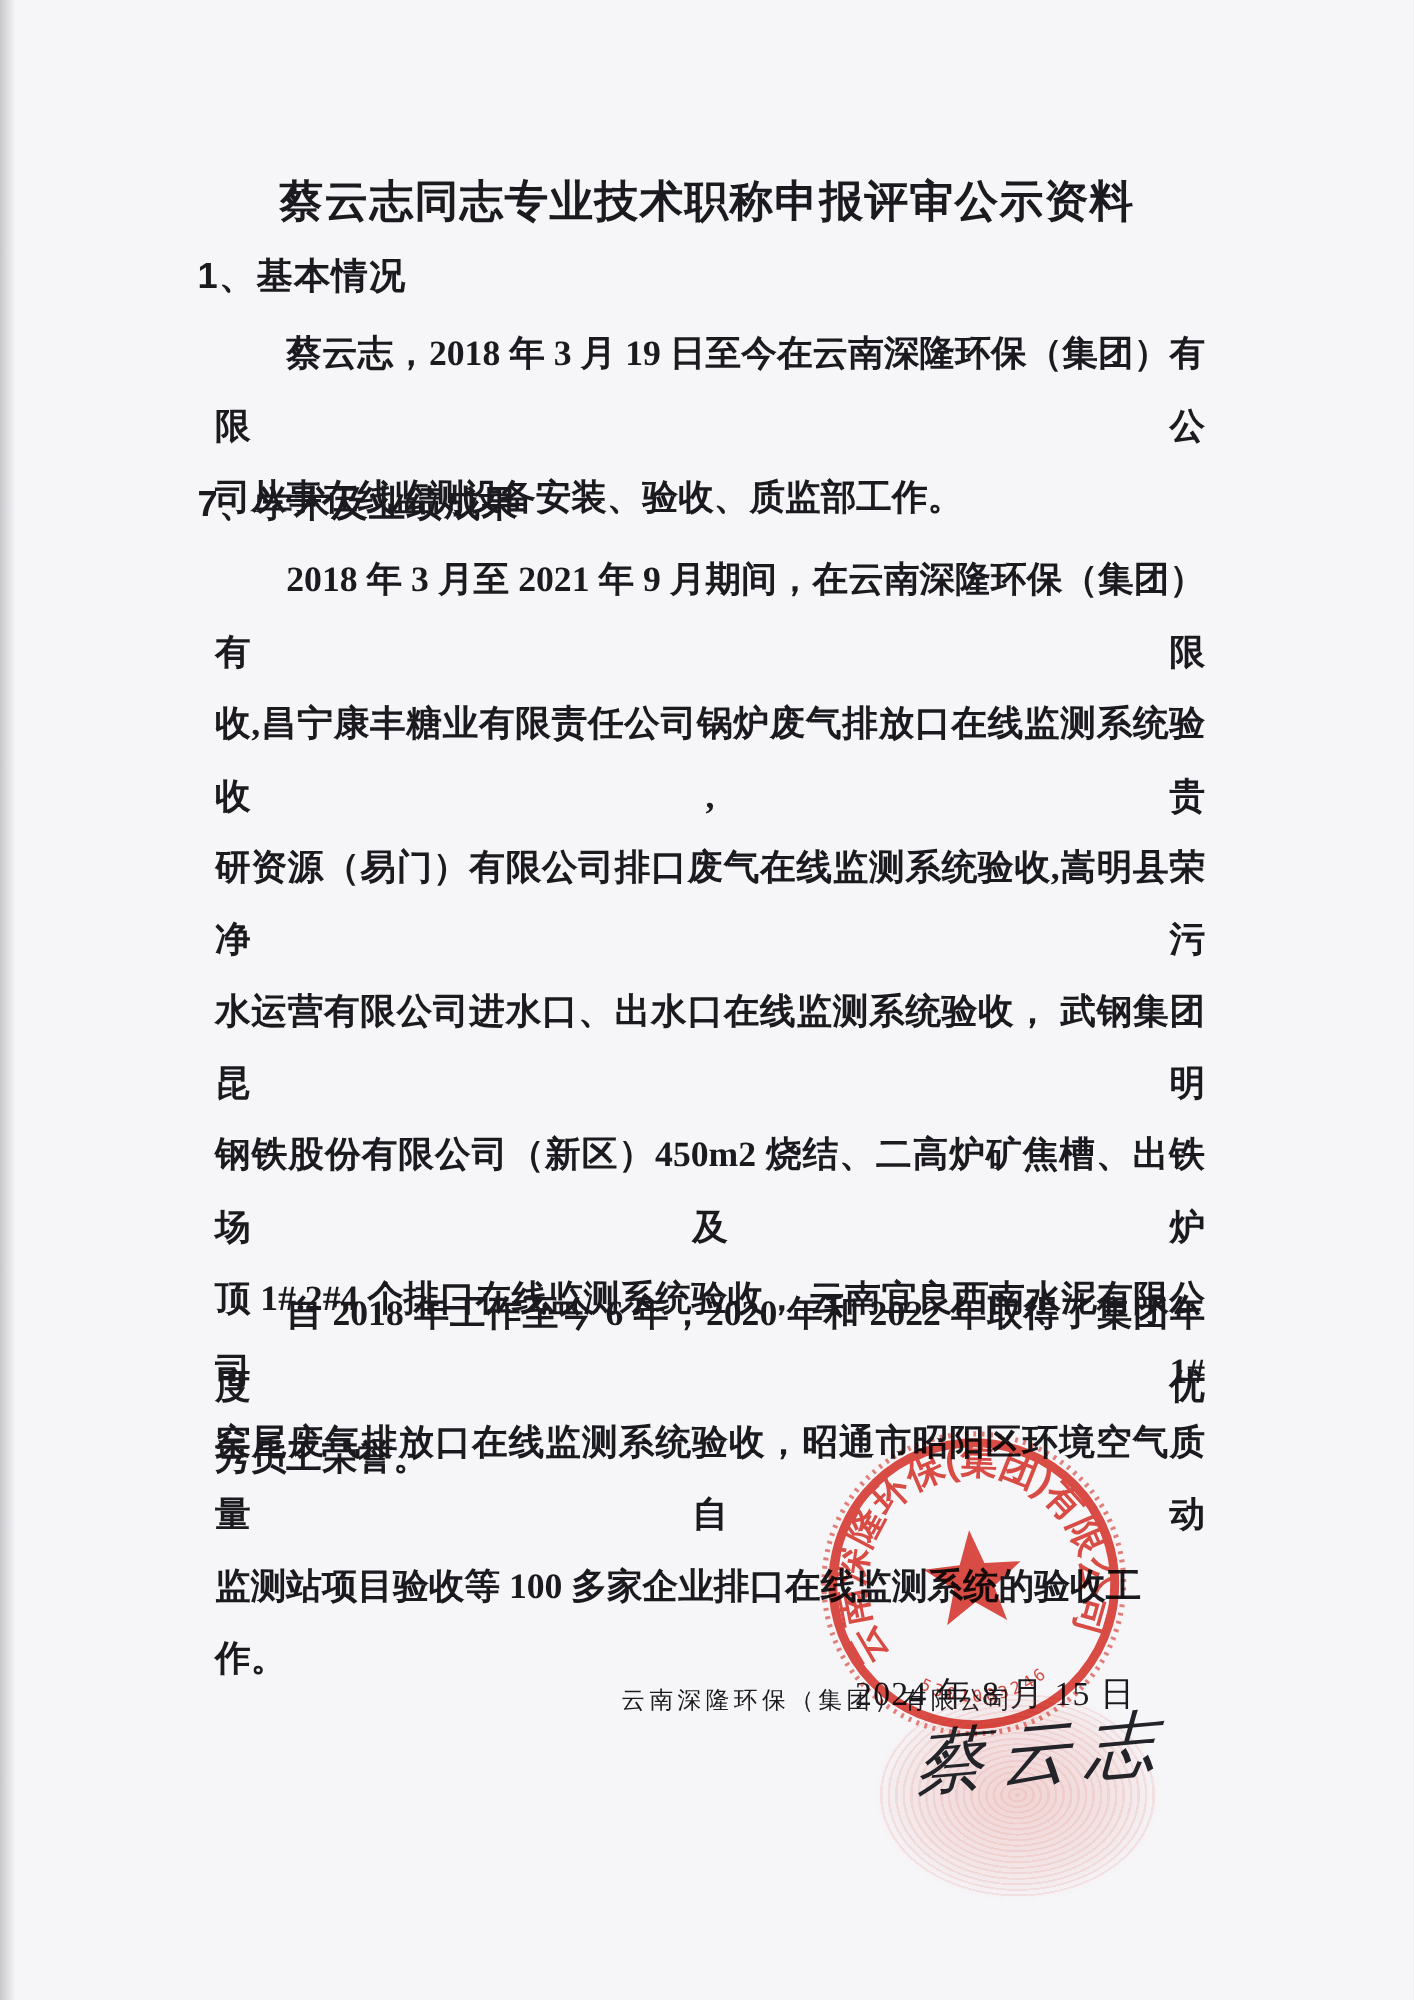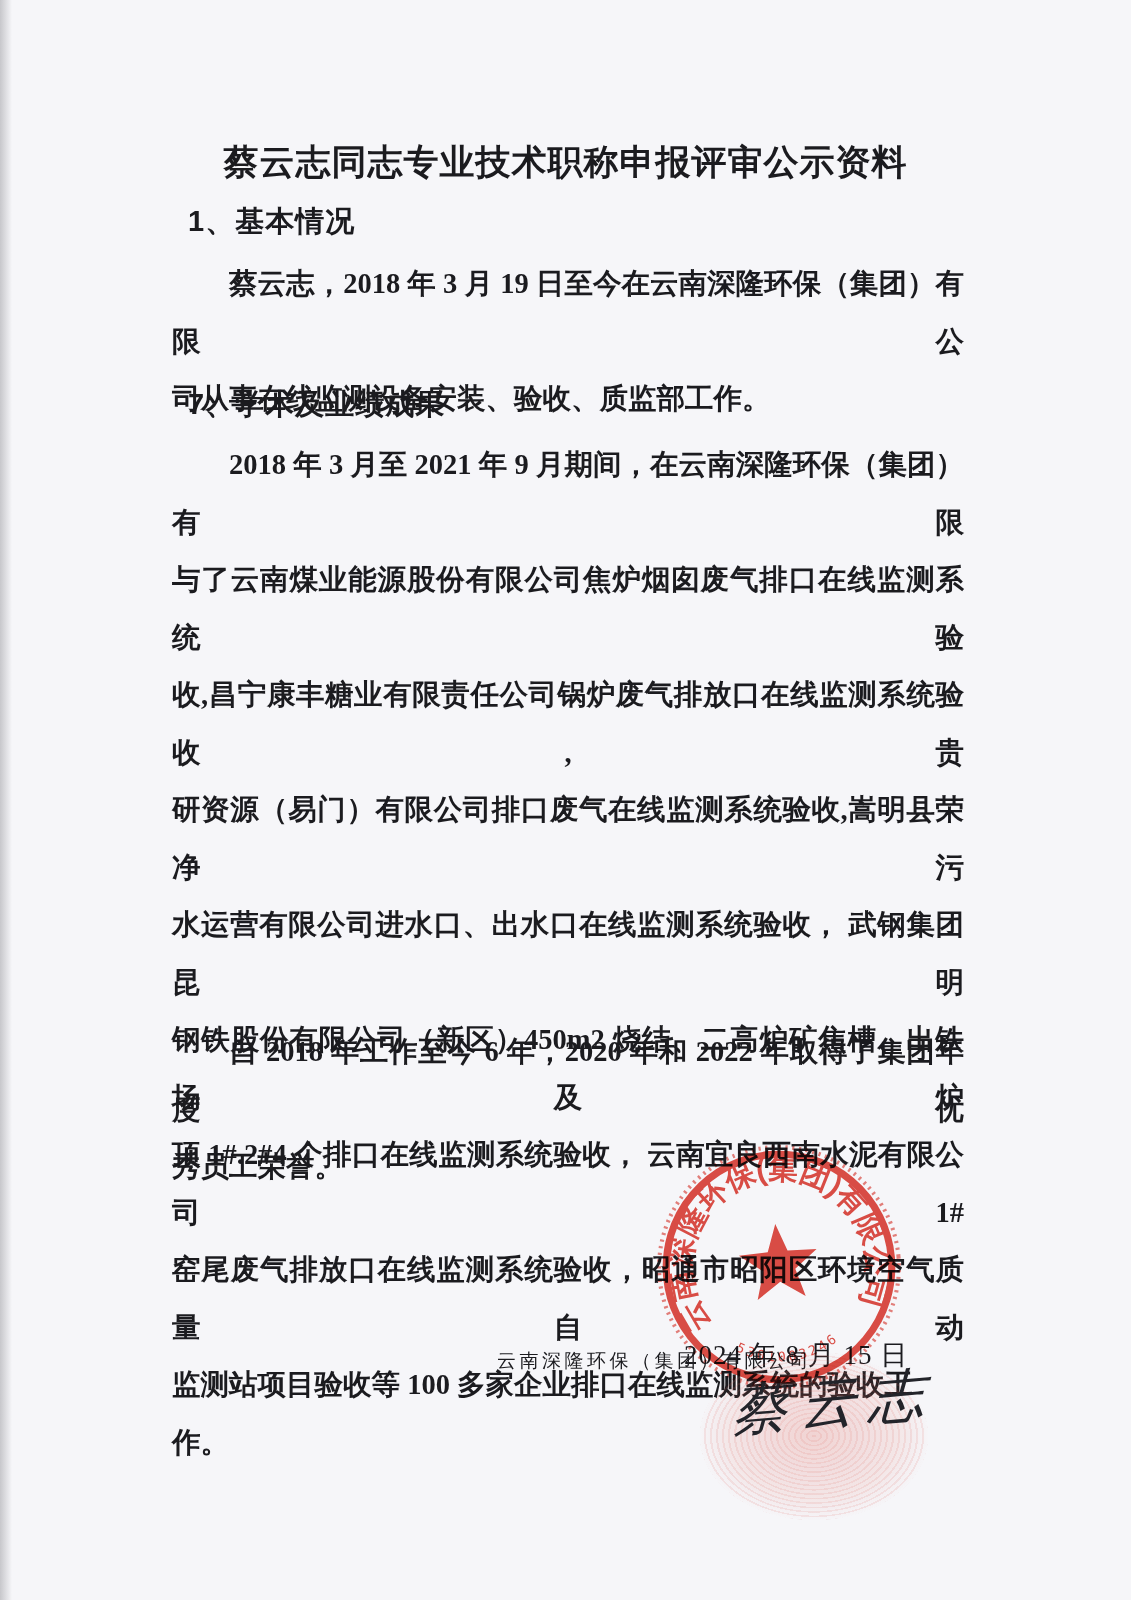--- a/index.html
+++ b/index.html
@@ -18,21 +18,21 @@
     pointer-events:none;
   }
   .doc-title{
     position:absolute;top:138px;left:0;width:100%;
     text-align:center;
     font-family:"Liberation Sans","DejaVu Sans",sans-serif;
     font-weight:bold;font-size:35px;letter-spacing:1px;
     line-height:48px;
   }
   .heading{
-    position:absolute;left:188px;
+    position:absolute;left:158px;
     font-family:"Liberation Sans","DejaVu Sans",sans-serif;
     font-weight:bold;font-size:29px;line-height:36px;
     letter-spacing:1px;
   }
   .h1{top:203px;}
   .h2{top:386px;}
   .para{
     position:absolute;left:172px;width:792px;
     font-size:28.5px;line-height:57.5px;
   }
@@ -101,21 +101,20 @@
 
   <div class="para p1">
     <span class="line jl indent">蔡云志，2018 年 3 月 19 日至今在云南深隆环保（集团）有限公</span>
     <span class="line">司从事在线监测设备安装、验收、质监部工作。</span>
   </div>
 
   <div class="heading h2">7、学术及业绩成果</div>
 
   <div class="para p2">
     <span class="line jl indent">2018 年 3 月至 2021 年 9 月期间，在云南深隆环保（集团）有限</span>
-    <span class="line jl">与了云南煤业能源股份有限公司焦炉烟囱废气排口在线监测系统验</span>
     <span class="line jl">收,昌宁康丰糖业有限责任公司锅炉废气排放口在线监测系统验收,贵</span>
     <span class="line jl">研资源（易门）有限公司排口废气在线监测系统验收,嵩明县荣净污</span>
     <span class="line jl">水运营有限公司进水口、出水口在线监测系统验收， 武钢集团昆明</span>
     <span class="line jl">钢铁股份有限公司（新区）450m2 烧结、二高炉矿焦槽、出铁场及炉</span>
     <span class="line jl">顶 1#.2#4 个排口在线监测系统验收， 云南宜良西南水泥有限公司 1#</span>
     <span class="line jl">窑尾废气排放口在线监测系统验收，昭通市昭阳区环境空气质量自动</span>
     <span class="line">监测站项目验收等 100 多家企业排口在线监测系统的验收工作。</span>
   </div>
 
   <div class="para p3">

